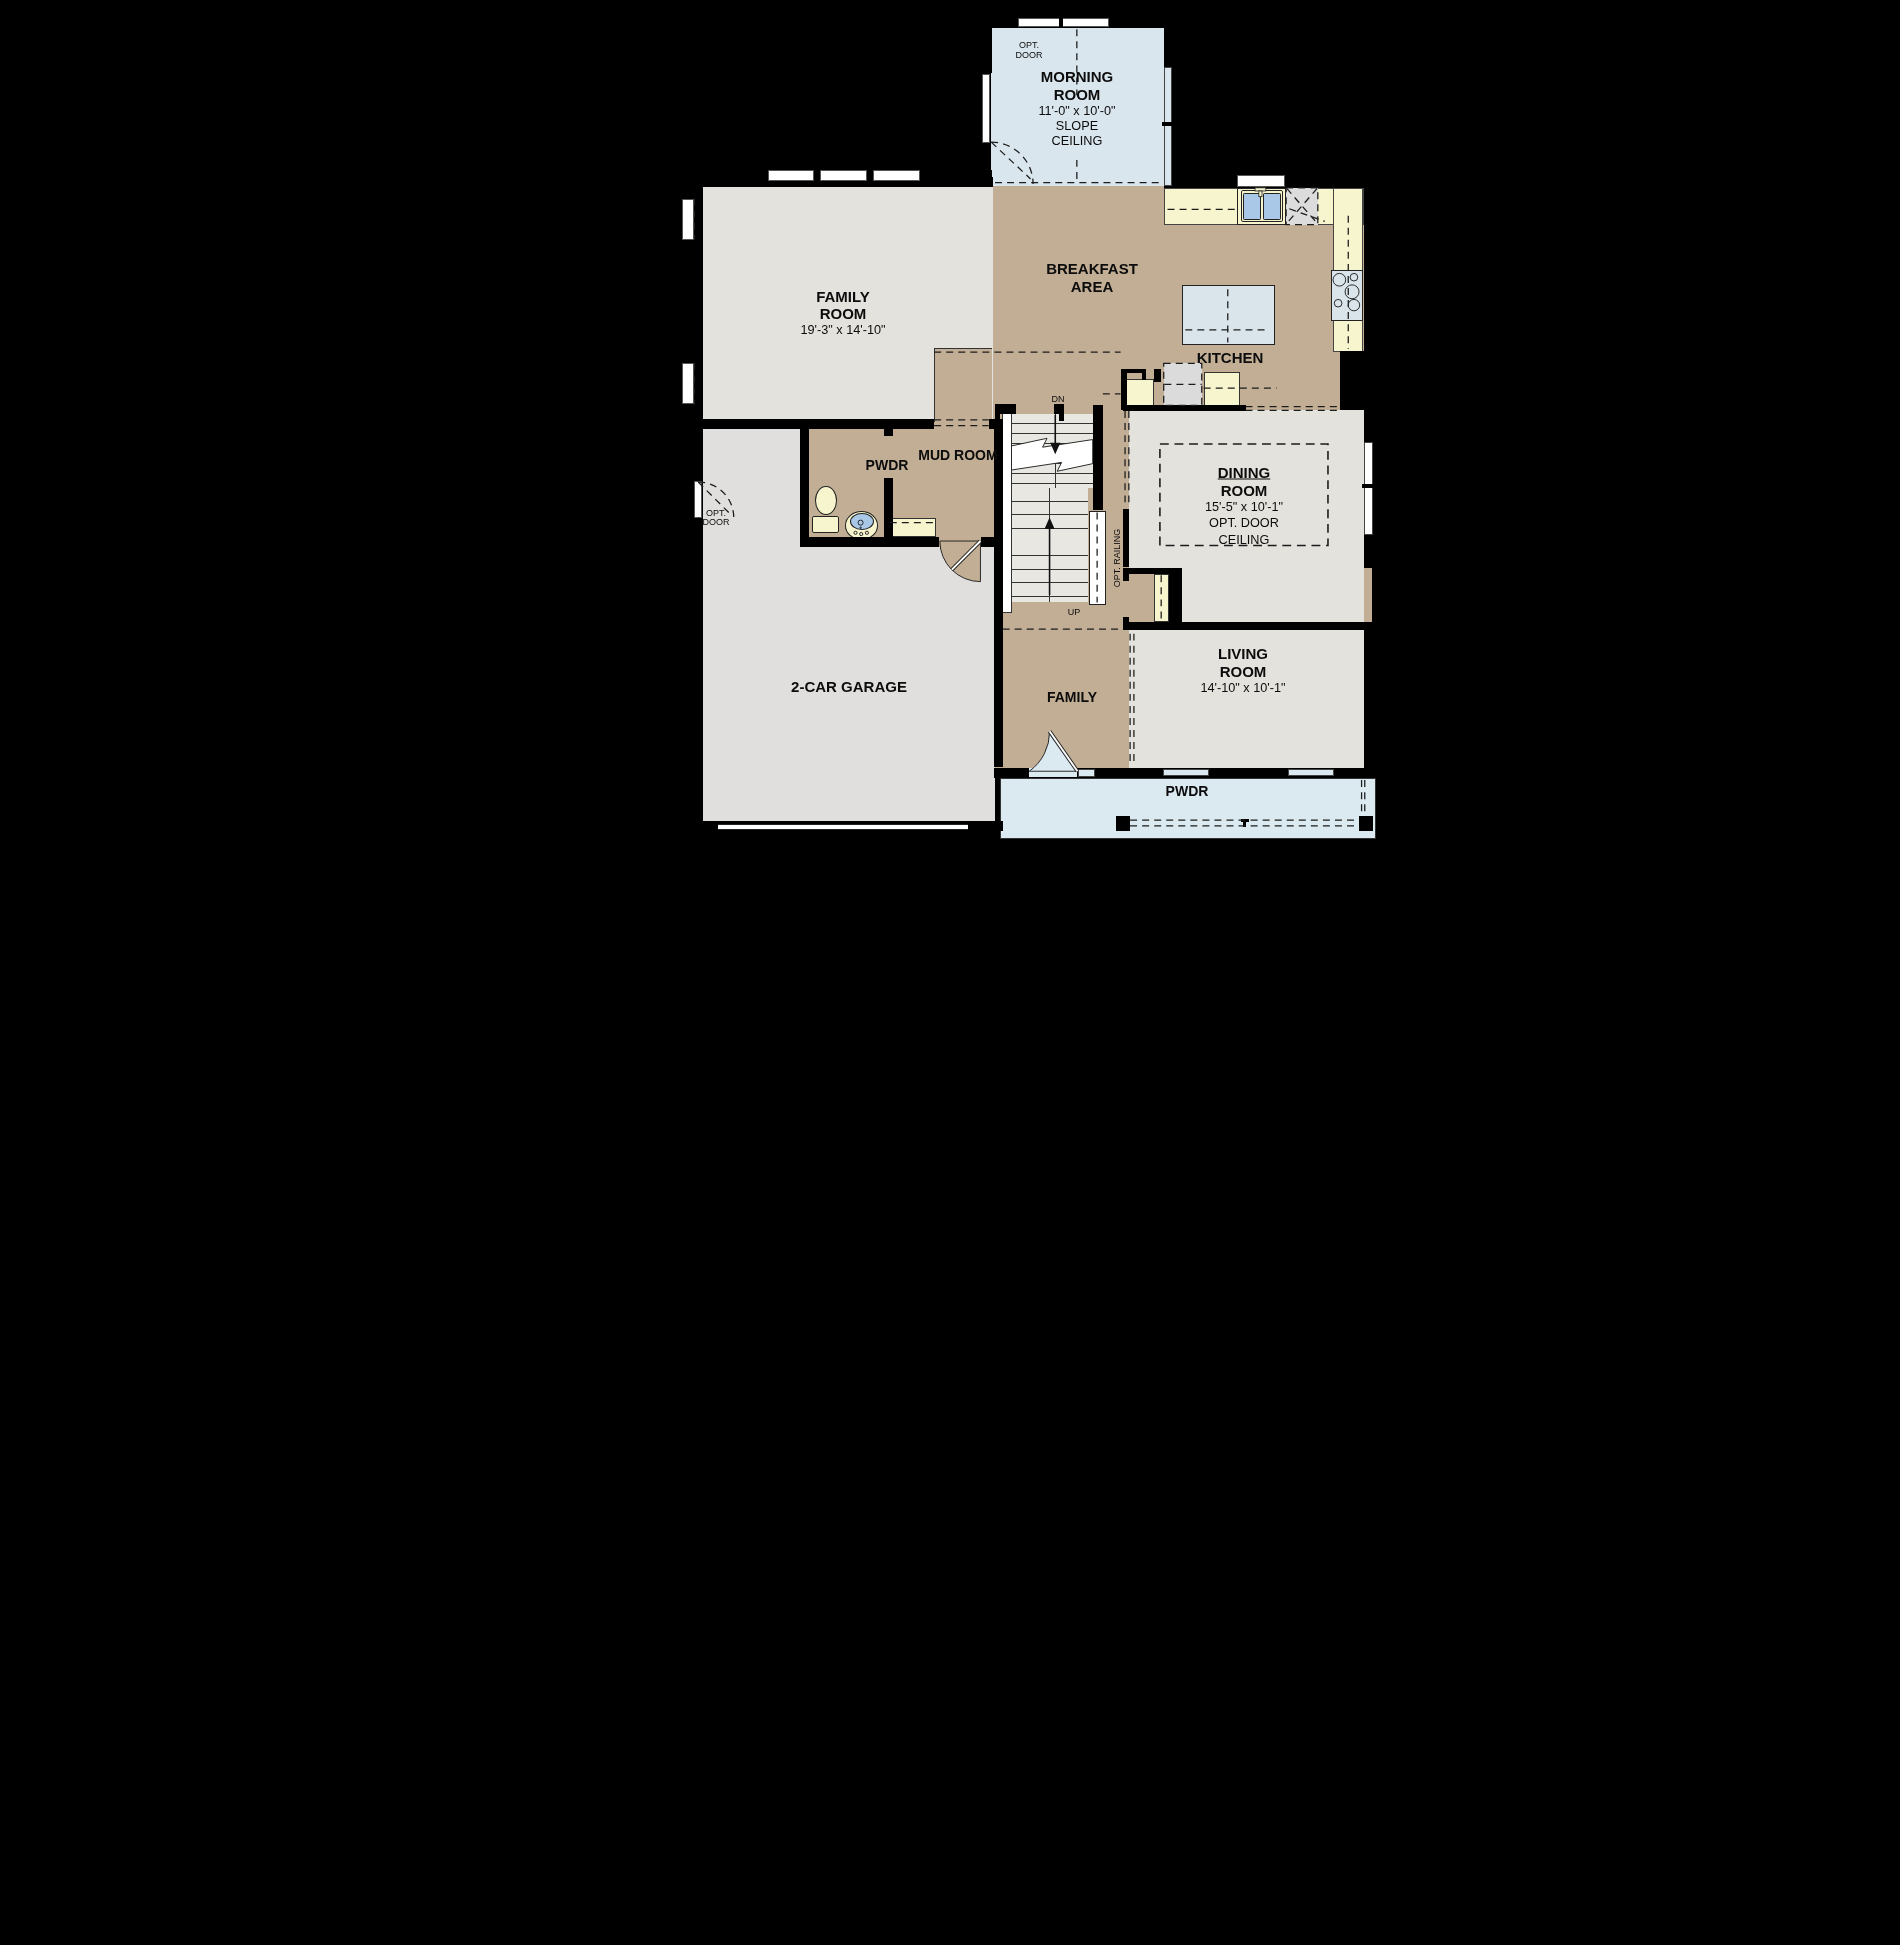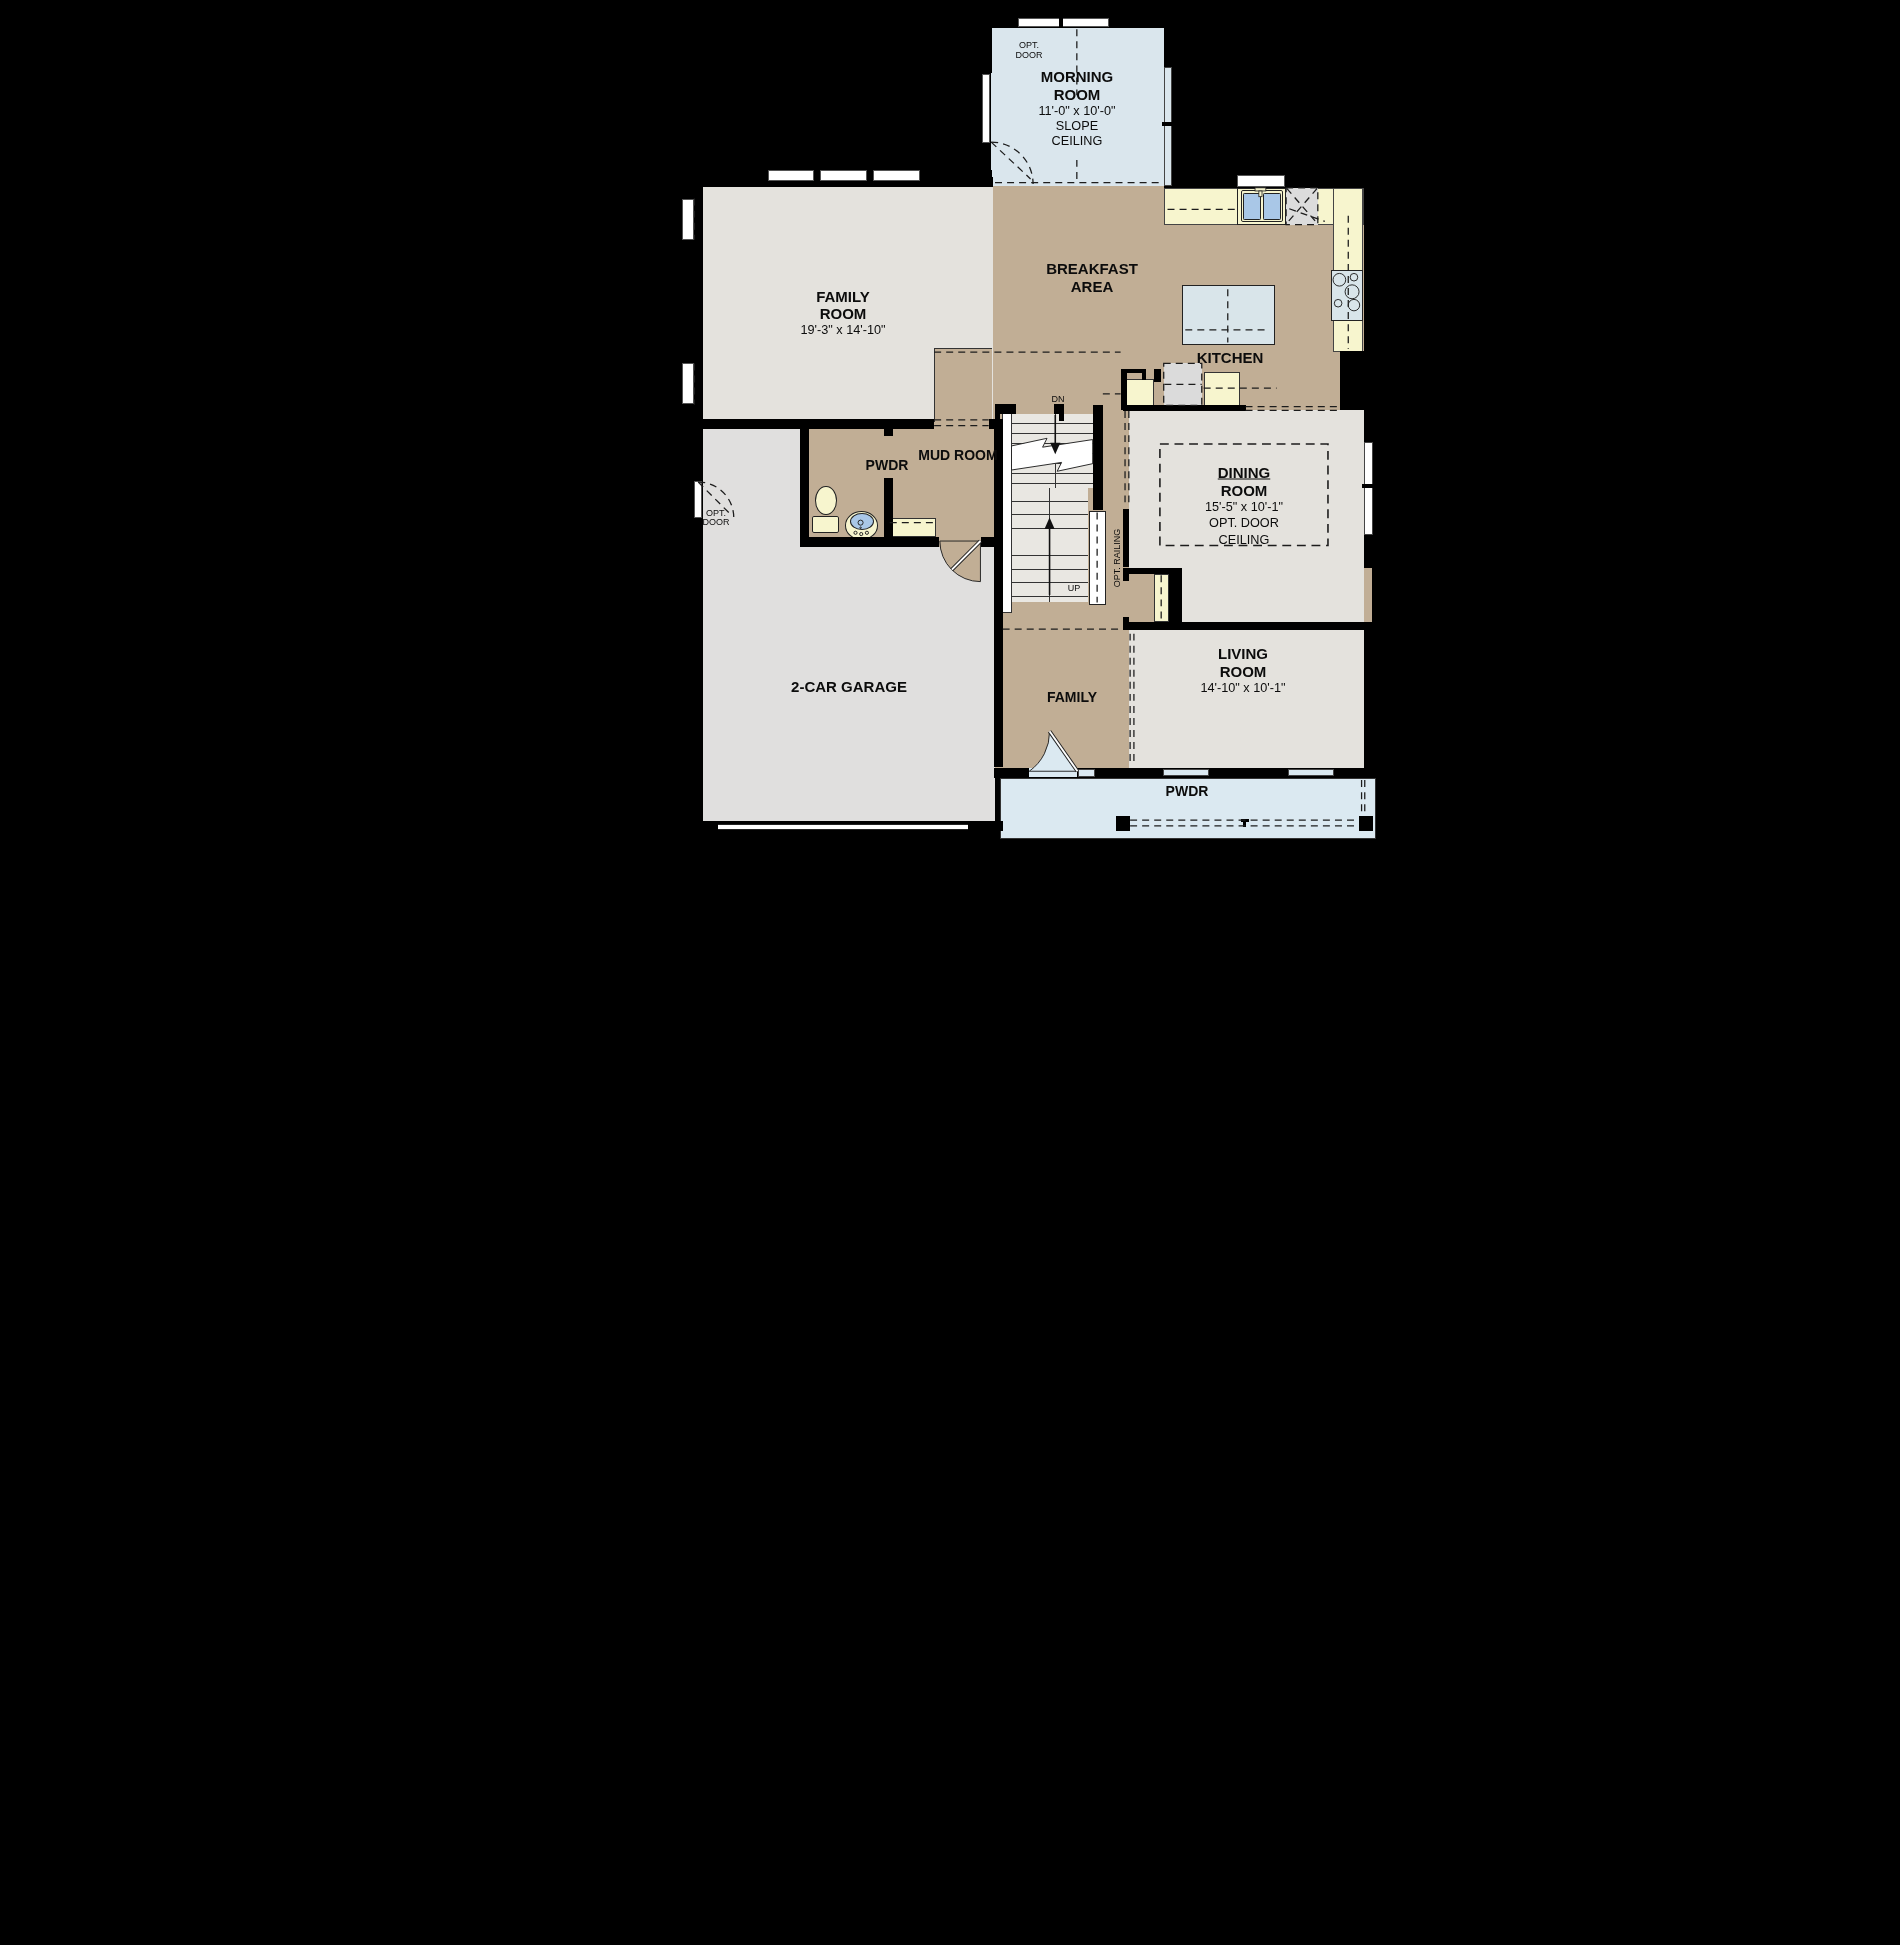--- a/index.html
+++ b/index.html
@@ -220,19 +220,19 @@
   <div class="lbl rd" style="left:769px;top:540px;">CEILING</div>
   <div class="lbl rn" style="left:768px;top:653px;">LIVING</div>
   <div class="lbl rn" style="left:768px;top:671px;">ROOM</div>
   <div class="lbl rd" style="left:768px;top:688px;">14'-10" x 10'-1"</div>
   <div class="lbl rn2" style="left:364px;top:465px;margin-left:48px;">PWDR</div>
   <div class="lbl rn2" style="left:483px;top:455px;">MUD ROOM</div>
   <div class="lbl rn" style="left:374px;top:686px;">2-CAR GARAGE</div>
   <div class="lbl rn2" style="left:597px;top:697px;">FAMILY</div>
   <div class="lbl rn2" style="left:712px;top:791px;">PWDR</div>
   <div class="lbl sm" style="left:583px;top:399px;">DN</div>
-  <div class="lbl sm" style="left:575px;top:588px;padding-left:48px;">UP</div>
+  <div class="lbl sm" style="left:575px;top:612px;padding-left:48px;">UP</div>
   <div class="lbl sm vert" style="left:642px;top:558px;">OPT. RAILING</div>
   <div class="lbl sm" style="left:241px;top:513px;">OPT.</div>
   <div class="lbl sm" style="left:241px;top:522px;">DOOR</div>
 
 </div>
 
 
 </body></html>

